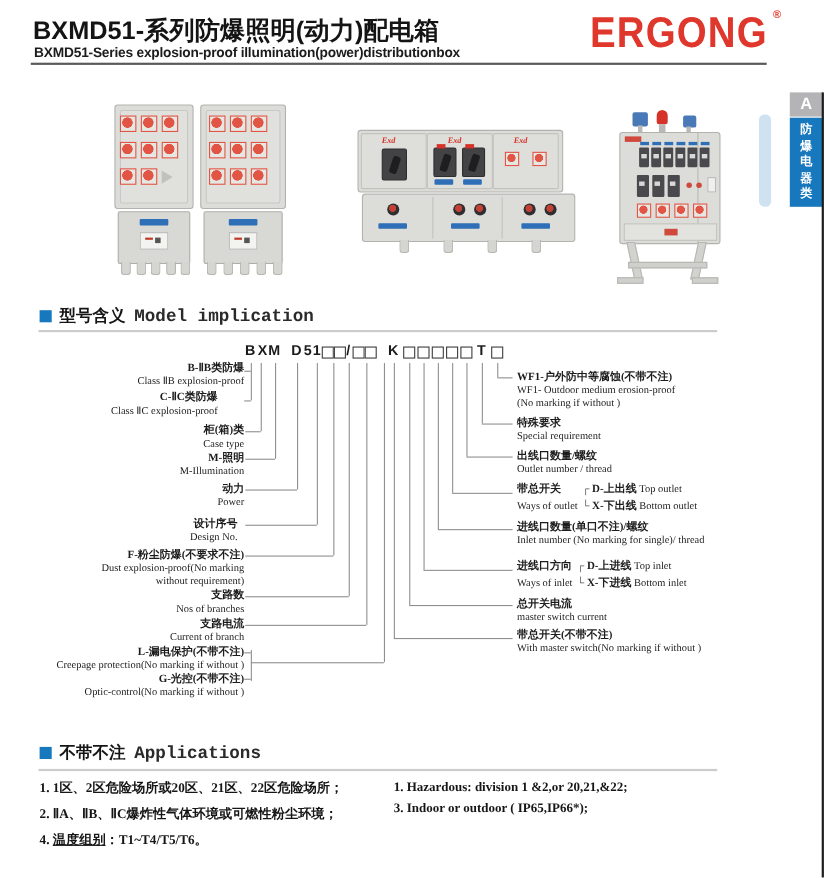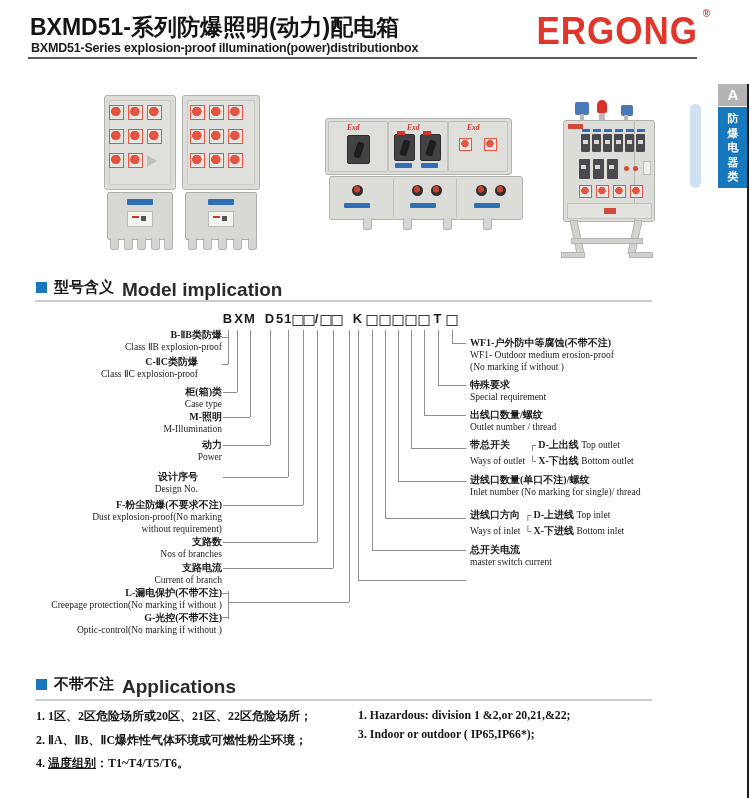--- a/index.html
+++ b/index.html
@@ -20,21 +20,21 @@
          font-weight:700;font-size:15px;text-align:center;line-height:22px;}
   #tab-blue{left:718px;top:107px;width:30px;height:81px;background:#1878be;color:#fff;
             display:flex;flex-direction:column;align-items:center;justify-content:center;}
   #tab-blue span{display:block;font-size:11px;font-weight:700;line-height:14.5px;}
   #right-border{left:747px;top:84px;width:2px;height:714px;background:#1c1c1c;}
   #blue-strip{left:690px;top:104px;width:11px;height:84px;background:#cfe2f2;border-radius:5px;}
 
   
   .sec-square{width:11px;height:11px;background:#1878be;}
   .sec-cn{font-size:15px;font-weight:800;color:#151515;}
-  .sec-en{font-size:19px;font-weight:700;color:#2a2a2a;}
+  .sec-en{font-size:16px;font-weight:700;color:#2a2a2a;font-family:Liberation Mono, monospace;}
   .sec-rule{height:1.5px;background:#cccccc;}
 
   
   .ln{position:absolute;background:#8f8f8f;}
   .code-part{position:absolute;transform:translateX(-50%);font-size:13px;font-weight:800;
              color:#1b1b1b;white-space:nowrap;letter-spacing:1px;}
   .code-box{position:absolute;transform:translateX(-50%);width:9px;height:9px;
             border:1.2px solid #3c3c3c;background:#fff;}
   .dlabel{position:absolute;font-family:"Liberation Serif",serif;font-size:9.5px;
           line-height:12px;color:#1c1c1c;white-space:nowrap;}
@@ -316,21 +316,21 @@
         <div>Case type</div>
       </div>
       <div class="dlabel left" style="right:528px;top:411px;">
         <div class="cnl">M-照明</div>
         <div>M-Illumination</div>
       </div>
       <div class="dlabel left" style="right:528px;top:439px;">
         <div class="cnl">动力</div>
         <div>Power</div>
       </div>
-      <div class="dlabel left" style="right:552px;top:471px;">
+      <div class="dlabel left" style="right:534px;top:471px;">
         <div class="cnl">设计序号</div>
         <div>Design No.</div>
       </div>
       <div class="dlabel left" style="right:528px;top:499px;">
         <div class="cnl">F-粉尘防爆(不要求不注)</div>
         <div>Dust explosion-proof(No marking</div>
         <div>without requirement)</div>
       </div>
       <div class="dlabel left" style="right:528px;top:536px;">
         <div class="cnl">支路数</div>
@@ -382,20 +382,24 @@
         </div>
         <div class="optcol">
           <div><span class="brk">┌ </span><span class="cnl">D-上进线</span><span>  Top inlet</span></div>
           <div><span class="brk">└ </span><span class="cnl">X-下进线</span><span>  Bottom  inlet</span></div>
         </div>
       </div>
       <div class="dlabel right" style="left:470px;top:544px;">
         <div class="cnl">总开关电流</div>
         <div>master switch current</div>
       </div>
+      <div class="dlabel right" style="left:470px;top:572px;">
+        <div class="cnl">带总开关(不带不注)</div>
+        <div>With master switch(No marking  if without )</div>
+      </div>
     </div>
 
   <div class="abs sec-square" style="left:36px;top:679px;"></div>
   <div class="abs sec-cn" style="left:54px;top:675px;">不带不注</div>
   <div class="abs sec-en" style="left:122px;top:676px;">Applications</div>
   <div class="abs sec-rule" style="left:35px;top:699px;width:617px;"></div>
 
   <div class="abs" id="apps-cn" style="left:36px;top:705px;width:320px;">
       <div class="app-cn-item"><span>1. 1区、2区危险场所或20区、21区、22区危险场所；</span></div>
       <div class="app-cn-item"><span>2. ⅡA、ⅡB、ⅡC爆炸性气体环境或可燃性粉尘环境；</span></div>

